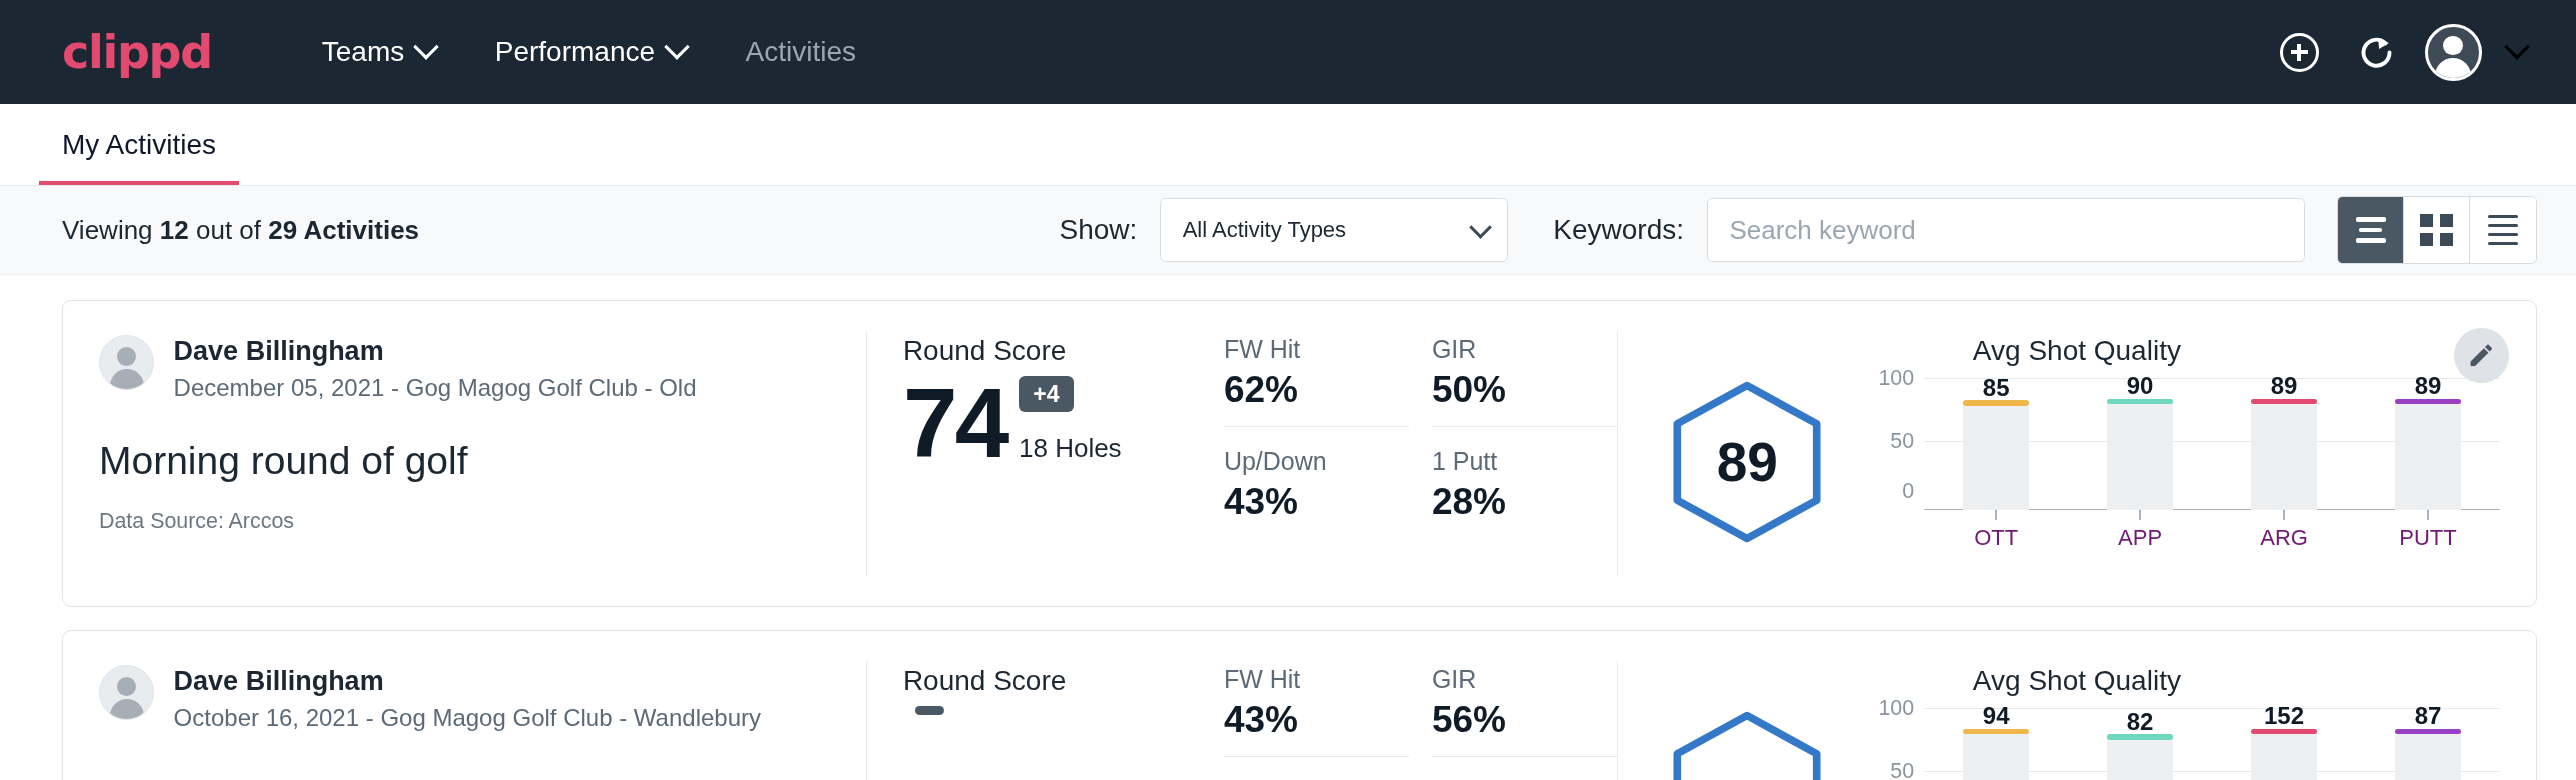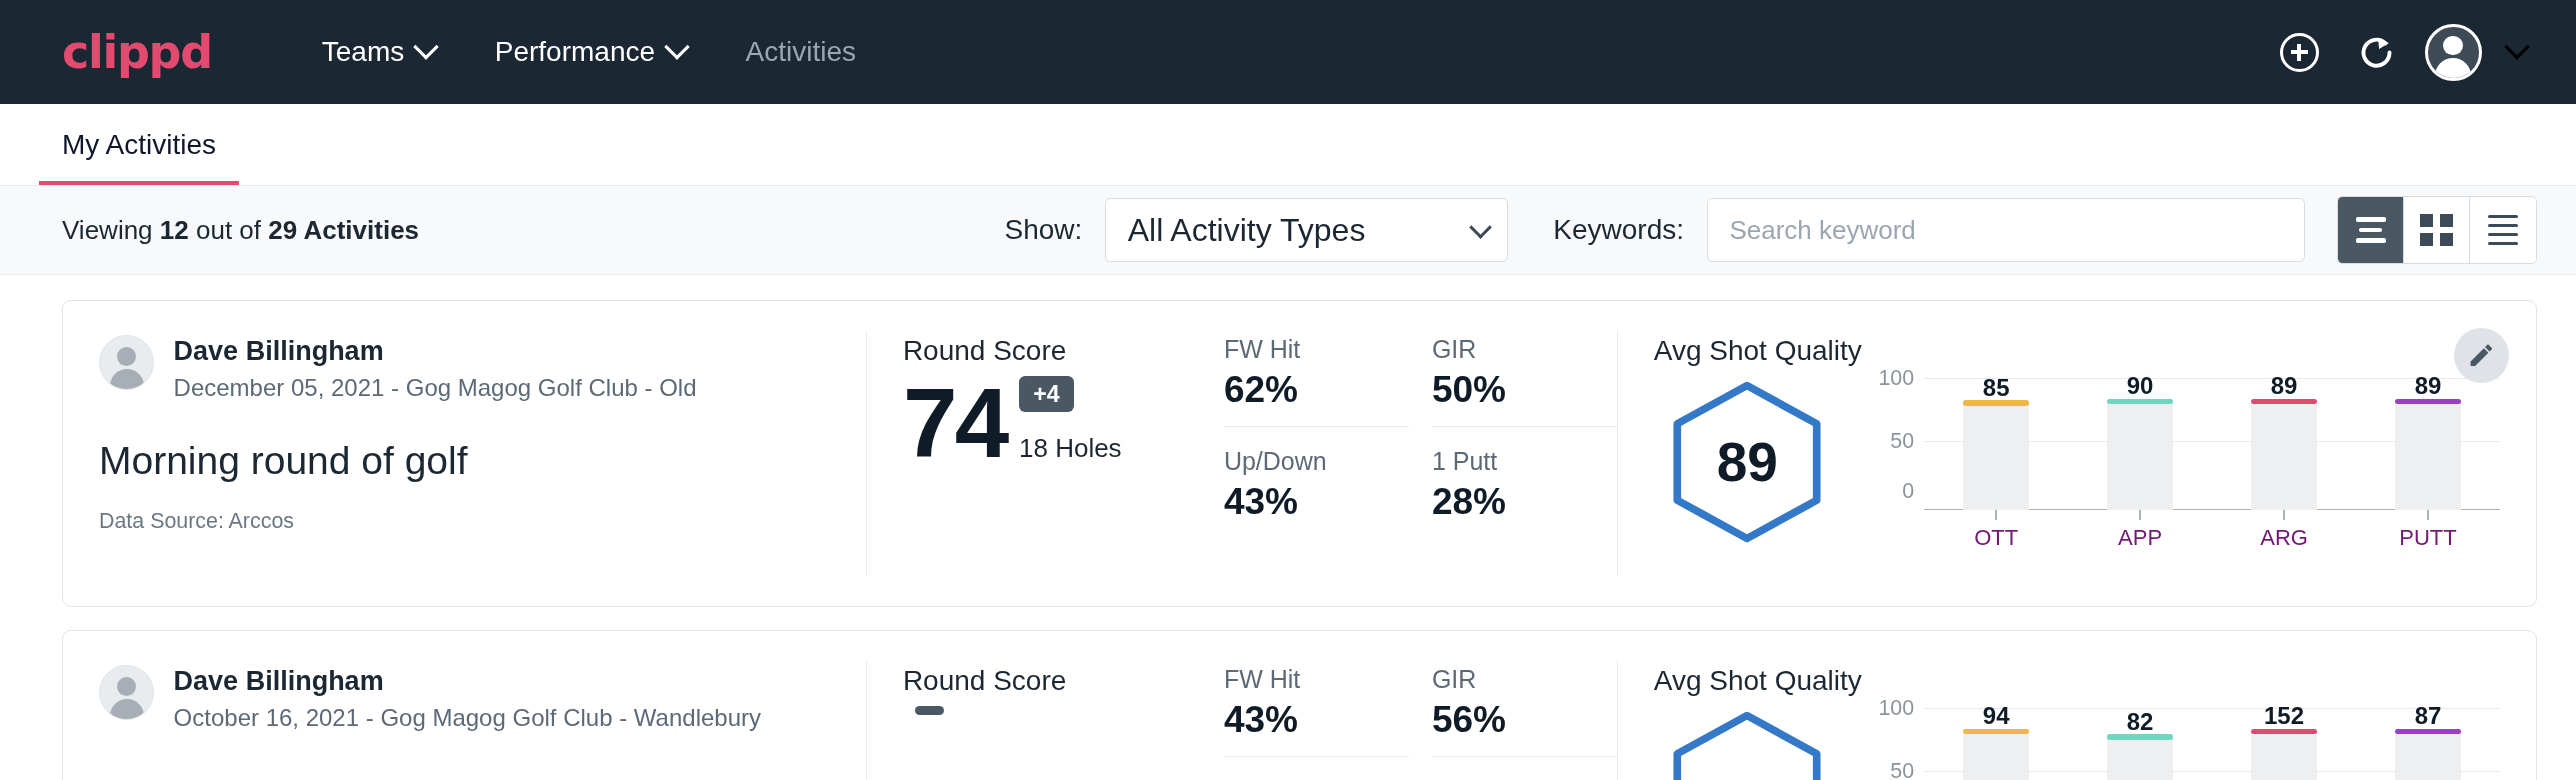--- a/index.html
+++ b/index.html
@@ -86,24 +86,24 @@
     background: #f7f9fb;
     display: flex; align-items: center;
     padding: 0 39px 0 62px;
     border-bottom: 0.9px solid #eceff2;
   }
   .viewing { font-size: 26px; color: #1b2732; }
   .viewing b { font-weight: 700; }
   .fb-spacer { flex: 1; }
   .fl-label { font-size: 28px; color: #1b2732; margin-right: 23px; }
   .select {
-    width: 403px; height: 64px; background: #fff;
+    width: 348px; height: 64px; background: #fff;
     border: 0.9px solid #d7dce1; border-radius: 5.4px;
     display: flex; align-items: center; padding: 0 21.4px;
-    font-size: 32px; color: #1b2732;
+    font-size: 22px; color: #1b2732;
   }
   .select .val { flex: 1; }
   .select .chev2 {
     width: 16px; height: 16px;
     border-right: 3.6px solid #3d4a57;
     border-bottom: 3.6px solid #3d4a57;
     transform: rotate(45deg) translateY(-3.6px);
   }
   .kw-label { font-size: 28px; color: #1b2732; margin: 0 23px 0 45px; }
   .search {
@@ -169,21 +169,21 @@
     border-radius: 6.2px; padding: 4.5px 14.3px; margin-bottom: 21.4px;
   }
   .holes { font-size: 26px; color: #1b2732; }
 
   .col-stats { width: 393px; padding: 34px 0 0 0; display: grid; grid-template-columns: 1fr 1fr; column-gap: 23px; align-content: start; }
   .stat { padding-bottom: 15px; }
   .stat.top { border-bottom: 0.9px solid #e6e9ed; margin-bottom: 19.6px; }
   .stat .lab { font-size: 25px; color: #5c6a78; }
   .stat .val { font-size: 37px; font-weight: 700; color: #0f1b26; margin-top: 5.4px; }
 
-  .col-asq { flex: 1; padding: 34px 36px 0 36px; display: flex; flex-direction: column; }
+  .col-asq { flex: 1; padding: 34px 36px 0 36px; display: flex; flex-direction: column; text-align: center; }
   .asq-body { display: flex; align-items: flex-start; margin-top: 5.4px; }
   .hexwrap { width: 187px; display: flex; justify-content: center; align-items: center; position: relative; height: 179px; }
   .hexnum { position: absolute; font-size: 55px; font-weight: 700; color: #0f1b26; }
 
   .chart { flex: 1; margin-left: 21.4px; position: relative; height: 179px; }
   .yaxis { position: absolute; left: 0; top: 0; bottom: 41px; width: 59px; }
   .ytick { position: absolute; right: 7.1px; font-size: 21.4px; color: #8a949e; transform: translateY(-50%); }
   .plot { position: absolute; left: 62px; right: 0; top: 0; bottom: 41px; }
   .grid-l { position: absolute; left: 0; right: 0; height: 0.9px; background: #e6e9ed; }
   .axis-l { position: absolute; left: 0; right: 0; bottom: 0; height: 1.8px; background: #aab3bb; }

